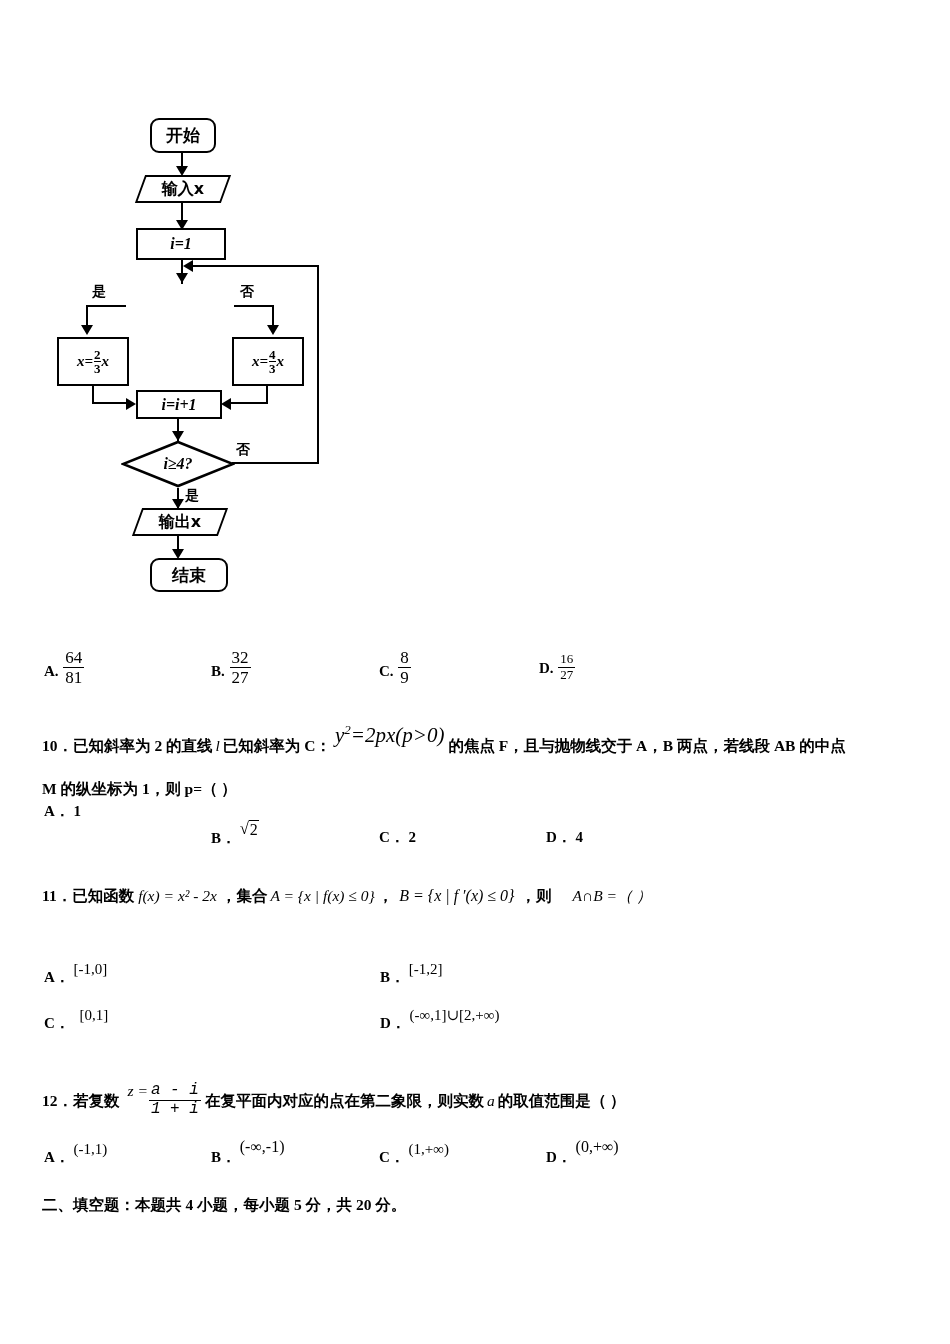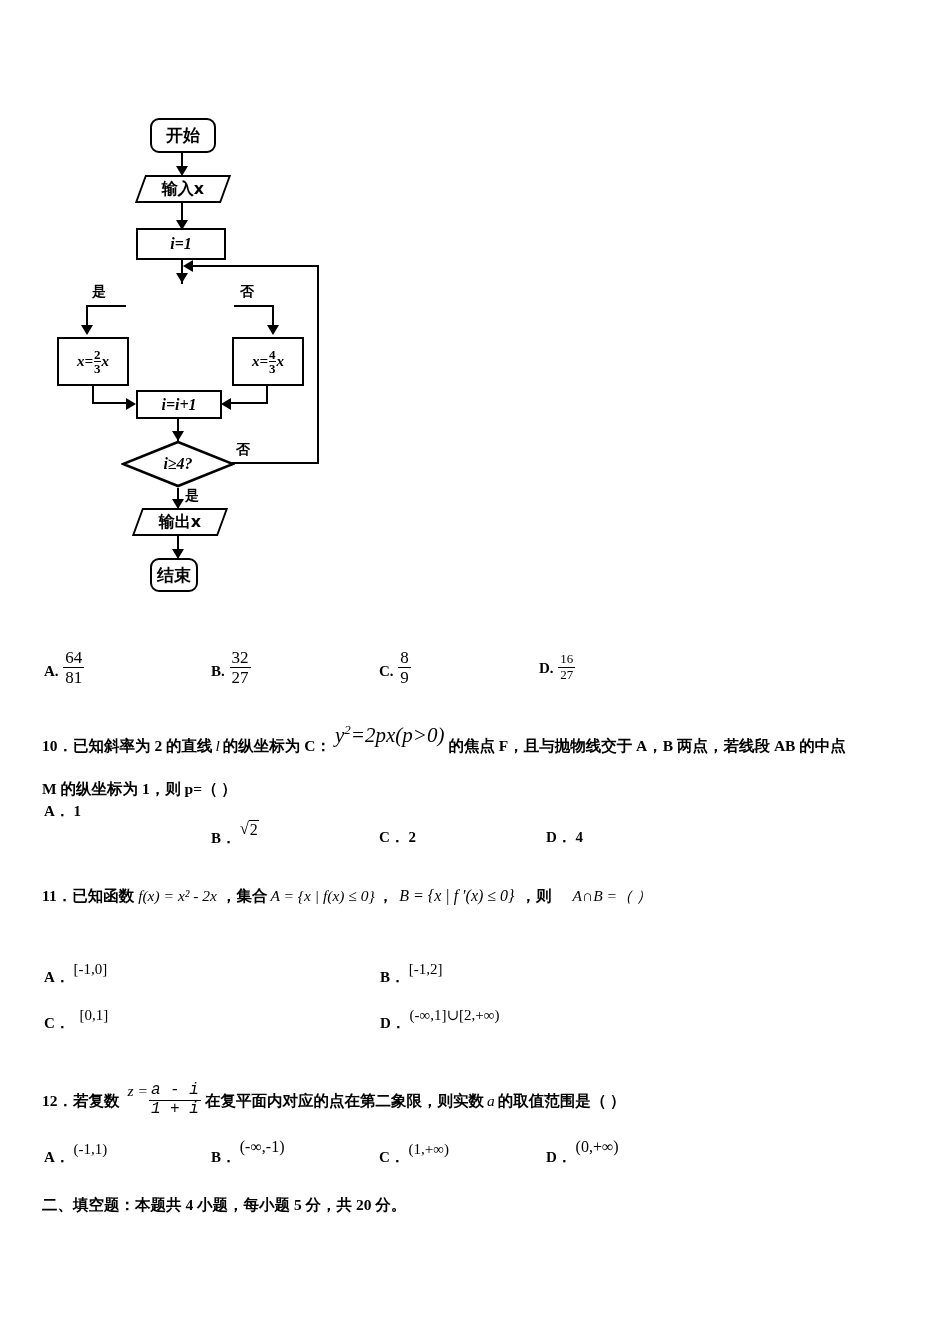--- a/index.html
+++ b/index.html
@@ -258,21 +258,21 @@
   <div class="ln-v" style="left:177px; top:488px; height:20px;"></div>
   <div class="arrow-d" style="left:172px; top:499px;"></div>
 
   <div class="fc-node fc-para" style="left:137px; top:508px; width:86px; height:28px; font-size:16px;">
     <span class="cn">输出x</span>
   </div>
 
   <div class="ln-v" style="left:177px; top:536px; height:21px;"></div>
   <div class="arrow-d" style="left:172px; top:549px;"></div>
 
-  <div class="fc-node fc-term cn" style="left:150px; top:558px; width:48px; height:34px; font-size:17px;">
+  <div class="fc-node fc-term cn" style="left:150px; top:558px; width:78px; height:34px; font-size:17px;">
     <span>结束</span>
   </div>
 </div>
 
 <div class="opt" style="left:44px; top:648px;">
   <span class="lab">A.</span>
   <span class="frac" style="font-size:17px;">
     <span class="num">64</span>
     <span class="den">81</span>
   </span>
@@ -293,21 +293,21 @@
 </div>
 <div class="opt" style="left:539px; top:652px;">
   <span class="lab">D.</span>
   <span class="frac" style="font-size:13px;">
     <span class="num">16</span>
     <span class="den">27</span>
   </span>
 </div>
 
 <div class="qline" style="left:42px; top:731px;">
-  <span>10．</span><span>已知斜率为 2 的直线</span><span class="qmath" style="padding:0 3px;">l</span><span>的纵坐标为 C：</span><span class="qmath" style="font-size:21px; position:relative; top:-9px; padding:0 4px;"><span>y</span><sup class="exp">2</sup><span>=2px(p&gt;0)</span></span><span>的焦点 F，且与抛物线交于 A，B 两点，若线段 AB 的中点</span>
+  <span>10．</span><span>已知斜率为 2 的直线</span><span class="qmath" style="padding:0 3px;">l</span><span>已知斜率为 C：</span><span class="qmath" style="font-size:21px; position:relative; top:-9px; padding:0 4px;"><span>y</span><sup class="exp">2</sup><span>=2px(p&gt;0)</span></span><span>的焦点 F，且与抛物线交于 A，B 两点，若线段 AB 的中点</span>
 </div>
 <div class="qline" style="left:42px; top:780px;">
   <span>M 的纵坐标为 1，则 p=（   ）</span>
 </div>
 
 <div class="opt" style="left:44px; top:788px;margin-top:14px;">
   <span class="lab">A．</span>
   <span class="valn">1</span>
 </div>
 <div class="opt" style="left:211px; top:828px;">

